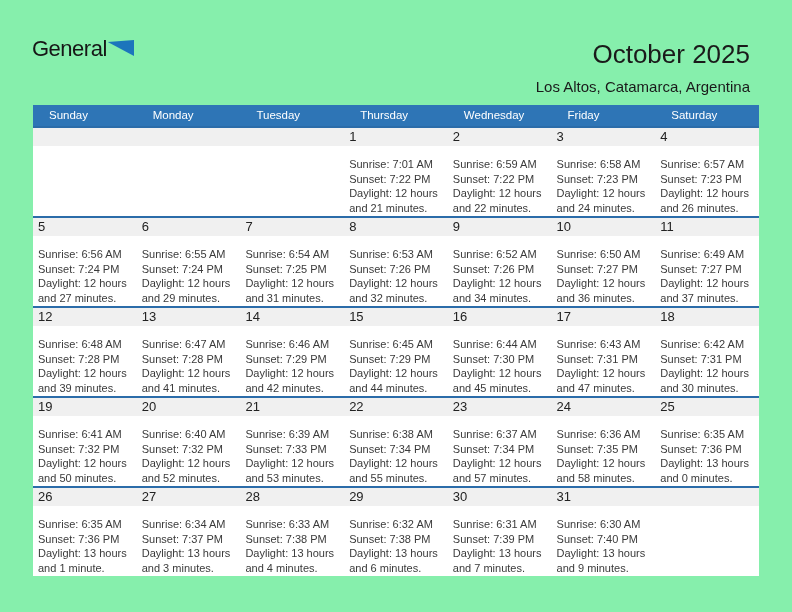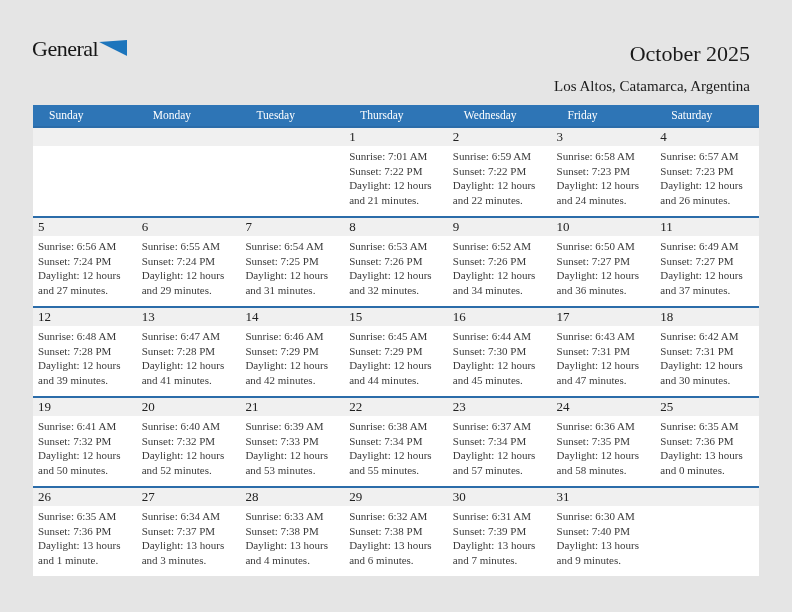--- a/index.html
+++ b/index.html
@@ -1,21 +1,21 @@
 <!DOCTYPE html>
 <html><head>
 <meta charset="utf-8">
 <style>
   html, body { margin: 0; padding: 0; background: #ffffff; }
   .page {
     position: relative;
     width: 792px;
     height: 612px;
-    background: #e5e5e5;
-    font-family: Liberation Serif, serif;
+    background: #86efac;
+    font-family: Liberation Sans, sans-serif;
     overflow: hidden;
   }
 
   
   .logo {
     position: absolute;
     left: 32px;
     top: 38px;
     width: 102px;
   }
@@ -44,21 +44,21 @@
     text-align: right;
     letter-spacing: -0.5px;
     margin-top: -3px;
   }
 
   
   .page-title {
     position: absolute;
     top: 40px;
     right: 42px;
-    font-size: 22px;
+    font-size: 26px;
     line-height: 28px;
     color: #1a1a1a;
     text-align: right;
   }
   .page-subtitle {
     position: absolute;
     top: 78px;
     right: 42px;
     font-size: 15px;
     color: #1a1a1a;
@@ -102,20 +102,21 @@
     line-height: 18px;
     color: #222222;
     padding-left: 5px;
   }
   .info-row {
     display: grid;
     grid-template-columns: repeat(7, 1fr);
   }
   .info-cell {
     padding: 3px 4px 0 5px;
+    margin-top: 8px;
   }
   .info-line {
     font-size: 11px;
     line-height: 14.5px;
     color: #3a3a3a;
     white-space: nowrap;
     overflow: hidden;
   }
 </style>
 </head>

